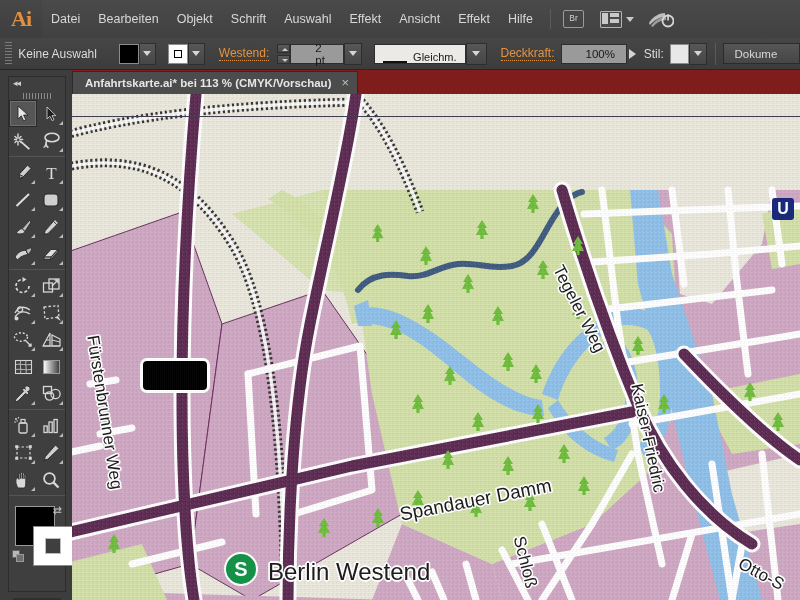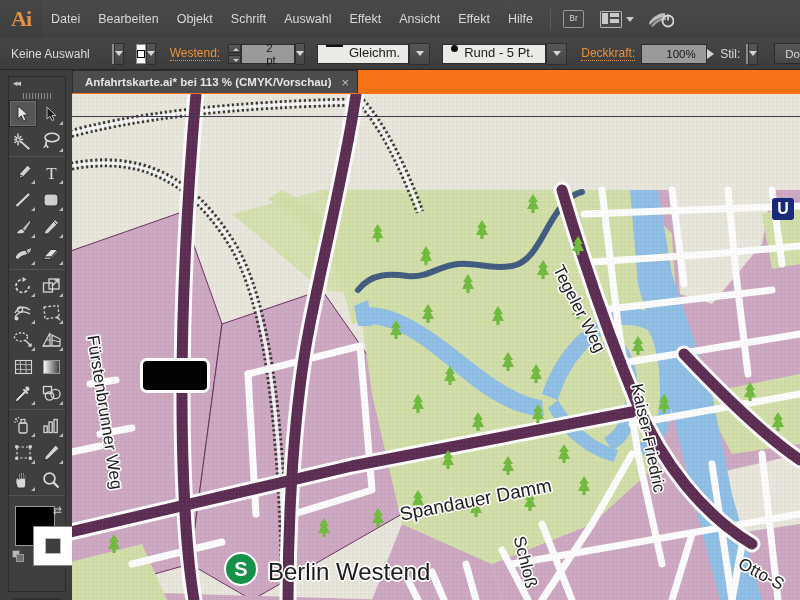--- a/index.html
+++ b/index.html
@@ -68,36 +68,36 @@
     box-sizing:border-box;position:relative;}
   .spin div:before{content:"";position:absolute;left:4px;top:3px;width:0;height:0;
     border-left:3px solid transparent;border-right:3px solid transparent;border-bottom:3px solid #ccc;}
   .spin div:last-child:before{border-bottom:none;border-top:3px solid #ccc;}
   .field{
     height:20px;background:#9a9a9a;color:#181818;font-size:11.5px;
     display:flex;align-items:center;padding:0 24px;border:1px solid #2e2e2e;box-sizing:border-box;
   }
   .combo{display:flex;align-items:center;}
   .combo .disp{
-    height:20px;background:#eceae6;color:#1a1a1a;font-size:13px;
-    display:flex;align-items:flex-start;gap:6px;padding:0 8px;border:1px solid #2e2e2e;box-sizing:border-box;
+    height:20px;background:#eceae6;color:#1a1a1a;font-size:11px;
+    display:flex;align-items:flex-end;gap:6px;padding:0 8px;border:1px solid #2e2e2e;box-sizing:border-box;
   }
   .strokeline{width:46px;height:2px;background:#111;}
   .dotmark{width:7px;height:7px;border-radius:50%;background:#111;}
   .arrow-r{width:0;height:0;border-top:5px solid transparent;border-bottom:5px solid transparent;border-left:7px solid #d4d4d4;}
   .docbtn{
     height:21px;background:linear-gradient(#565656,#464646);border:1px solid #2b2b2b;
     color:#d8d8d8;font-size:11.5px;display:flex;align-items:center;padding:0 10px;box-sizing:border-box;
   }
   .vsep{width:1px;height:22px;background:#5a5a5a;}
 
   
   .tabbar{
     position:absolute;left:72px;top:70px;width:728px;height:24px;
-    background:#f97316;border-bottom:1px solid #222;display:flex;align-items:flex-start;
+    background:#7f1d1d;border-bottom:1px solid #222;display:flex;align-items:center;
   }
   .doctab{
     height:23px;background:#4c4c4c;border:1px solid #2b2b2b;border-bottom:none;
     display:flex;align-items:center;gap:10px;padding:0 8px 0 12px;
     color:#e6e6e6;font-size:11.5px;font-weight:bold;box-sizing:border-box;
   }
   .tabclose{font-size:13px;color:#bdbdbd;font-weight:normal;line-height:1;}
 
   
   .toolspanel{
@@ -232,29 +232,20 @@
     <div class="combo">
       <div class="disp" style="width:92px">
         <span class="strokeline"></span>
         <span>Gleichm.</span>
       </div>
       <div class="dd">
           <div class="caret"></div>
         </div>
     </div>
 
-    <div class="combo" style="margin-left:12px">
-      <div class="disp" style="width:104px">
-        <span class="dotmark"></span>
-        <span>Rund - 5 Pt.</span>
-      </div>
-      <div class="dd">
-          <div class="caret"></div>
-        </div>
-    </div>
 
     <div class="ctl-label orange" style="margin:0 6px 0 14px">Deckkraft:</div>
     <div class="field" style="width:66px">100%</div>
     <div style="width:14px;display:flex;align-items:center;justify-content:center">
       <span class="arrow-r"></span>
     </div>
 
     <div class="ctl-label" style="margin:0 6px 0 6px">Stil:</div>
     <div class="sw" style="background:#e8e8e8"></div>
     <div class="dd">

